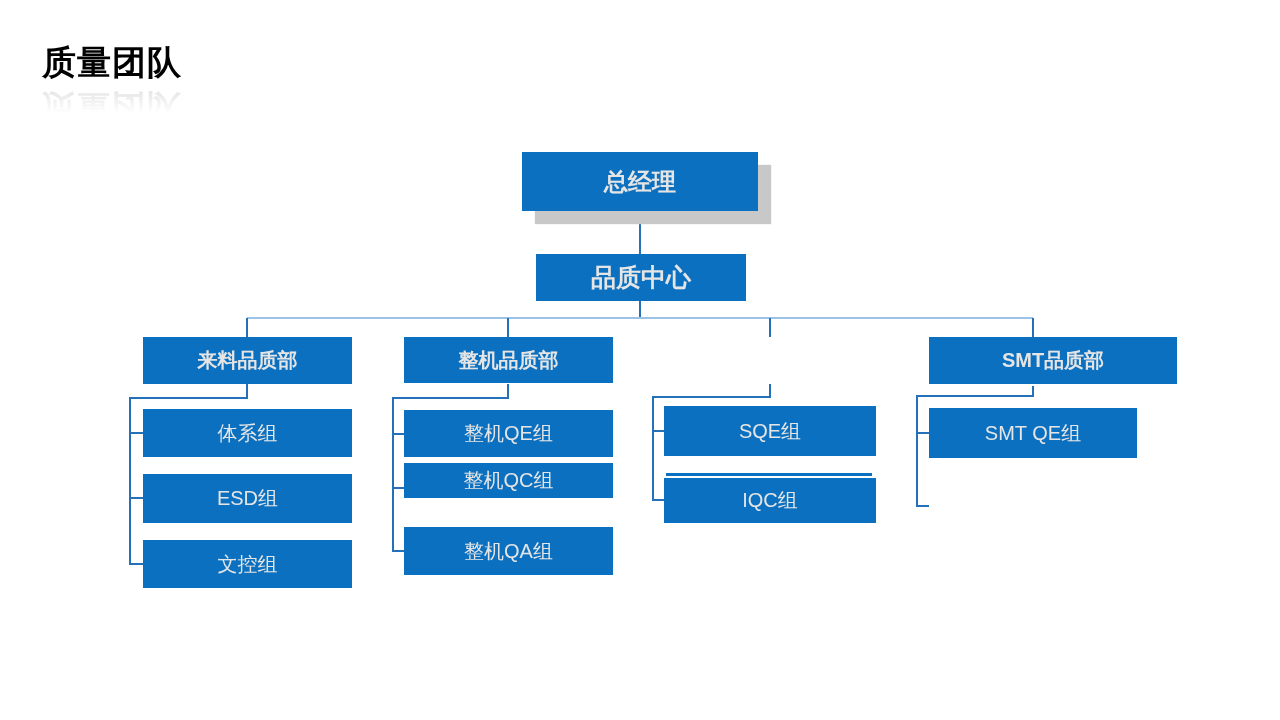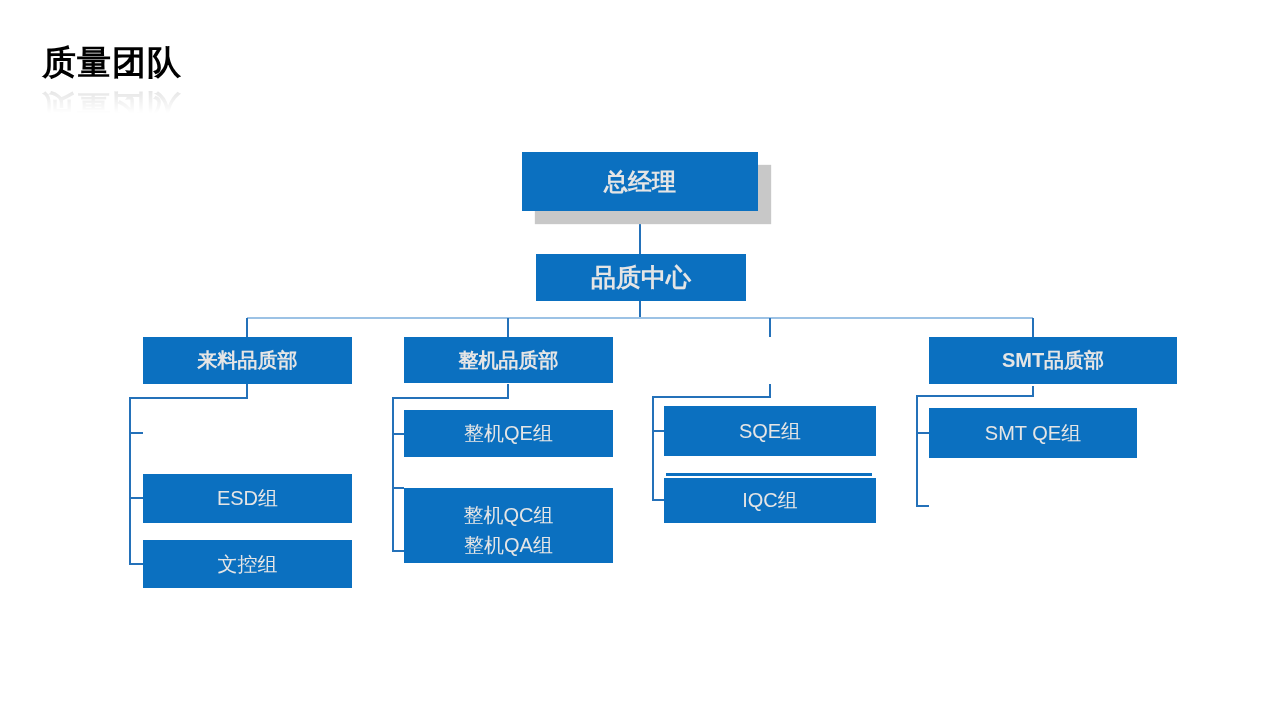--- a/index.html
+++ b/index.html
@@ -74,26 +74,27 @@
   <div class="ln h" style="left:916px;top:432px;width:13px"></div>
   <div class="ln h" style="left:916px;top:505px;width:13px"></div>
 
   <div class="node root" style="left:522px;top:152px;width:236px;height:59px">总经理</div>
   <div class="node bold" style="left:536px;top:254px;width:210px;height:47px;font-size:25px">品质中心</div>
 
   <div class="node bold" style="left:143px;top:337px;width:209px;height:47px">来料品质部</div>
   <div class="node bold" style="left:404px;top:337px;width:209px;height:46px">整机品质部</div>
   <div class="node bold" style="left:929px;top:337px;width:248px;height:47px">SMT品质部</div>
 
+  <div class="node" style="left:143px;top:409px;width:209px;height:48px">体系组</div>
   <div class="node" style="left:143px;top:474px;width:209px;height:49px">ESD组</div>
   <div class="node" style="left:143px;top:540px;width:209px;height:48px">文控组</div>
 
   <div class="node" style="left:404px;top:410px;width:209px;height:47px">整机QE组</div>
-  <div class="node" style="left:404px;top:488px;width:209px;height:55px">整机QC组</div>
-  <div class="node" style="left:404px;top:527px;width:209px;height:36px">整机QA组</div>
+  <div class="node" style="left:404px;top:463px;width:209px;height:35px">整机QC组</div>
+  <div class="node" style="left:404px;top:527px;width:209px;height:48px">整机QA组</div>
 
   <div class="node" style="left:664px;top:406px;width:212px;height:50px">SQE组</div>
   <div class="iqc-accent" style="left:666px;top:473px;width:206px"></div>
   <div class="node" style="left:664px;top:478px;width:212px;height:45px">IQC组</div>
 
   <div class="node" style="left:929px;top:408px;width:208px;height:50px">SMT QE组</div>
 
 </div>
 
 </body></html>

